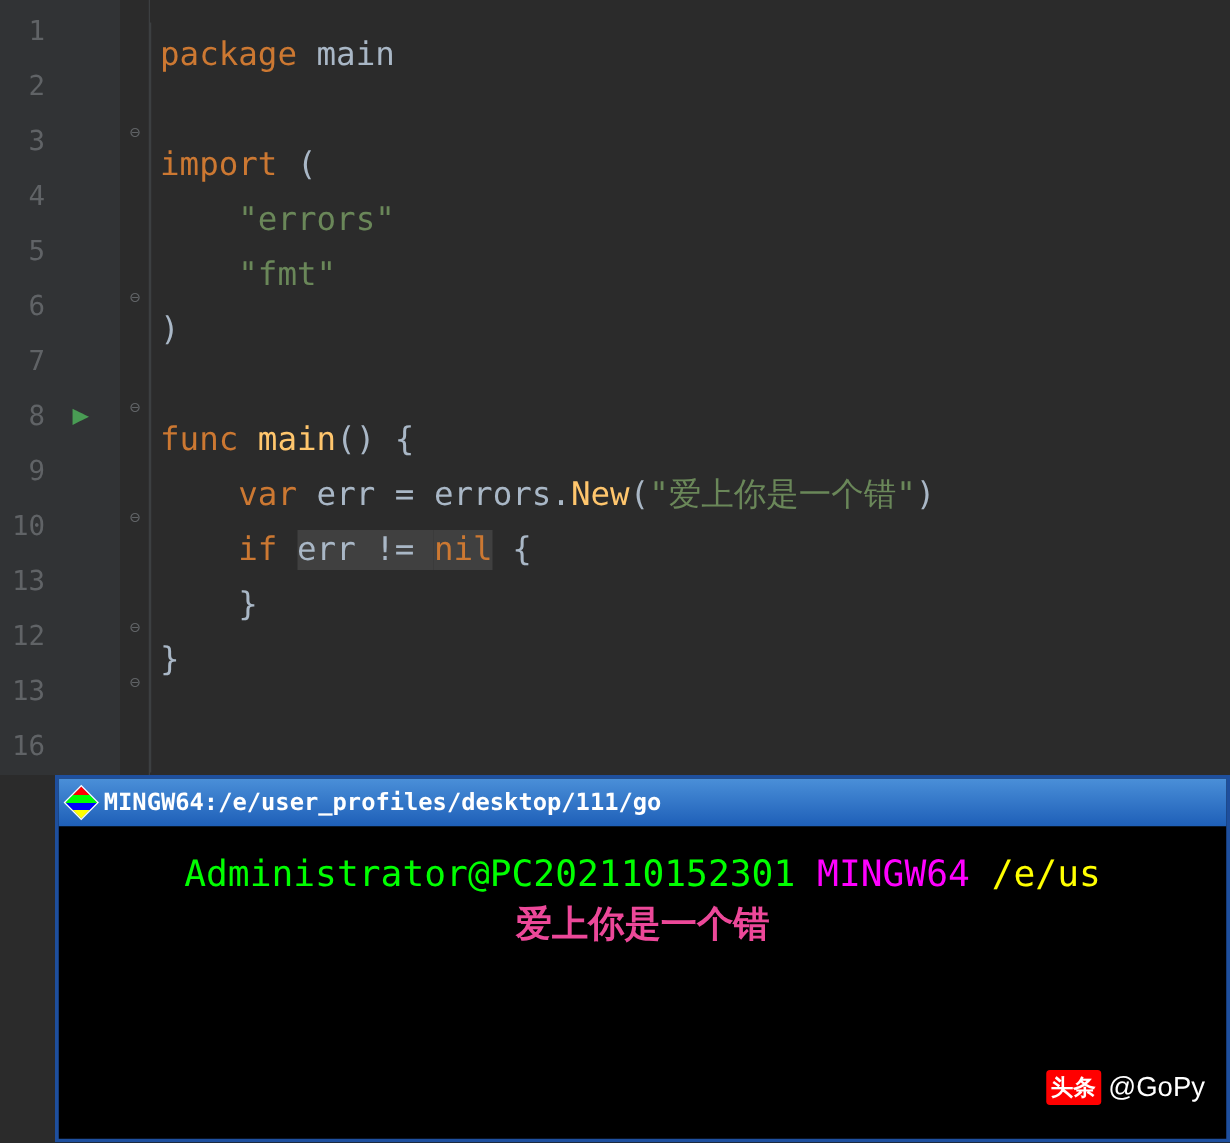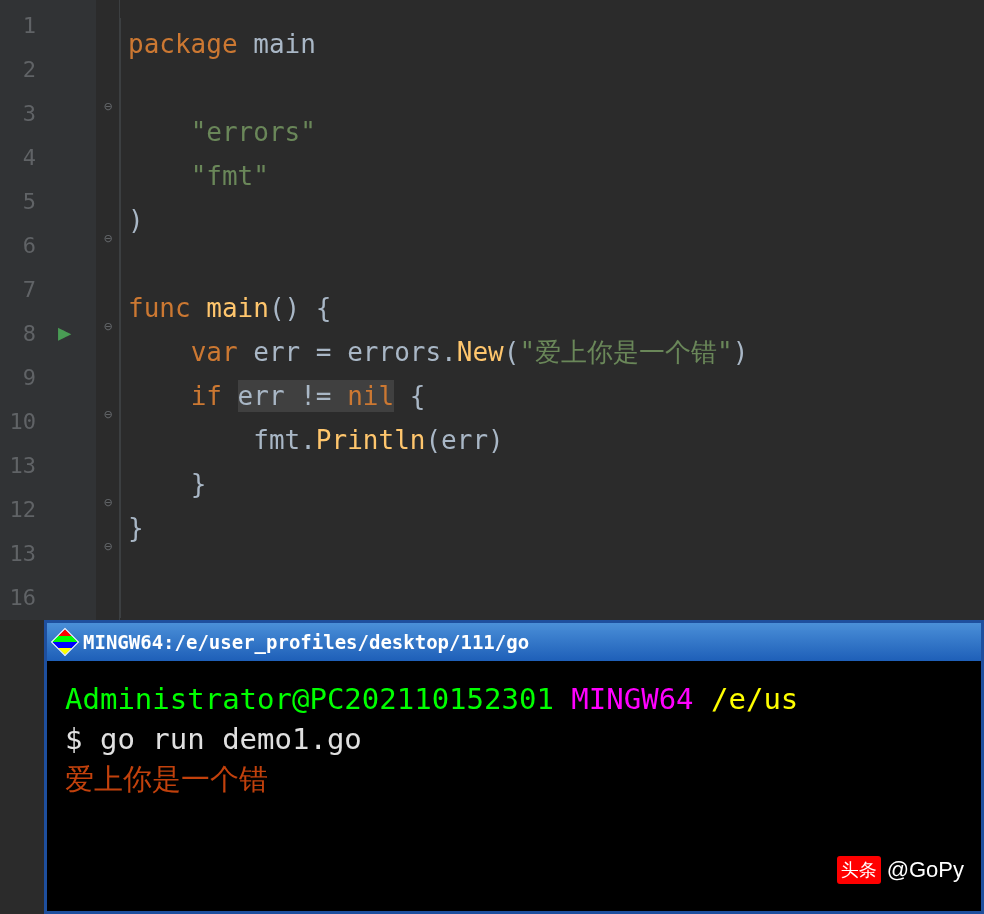--- a/index.html
+++ b/index.html
@@ -88,20 +88,21 @@
       padding: 1px 0;
     }
     .terminal-window {
       position: absolute;
       left: 44px;
       top: 620px;
       width: 940px;
       height: 294px;
       border: 3px solid #1e4f9e;
       background: #000;
+      text-align: center;
     }
     .title-bar {
       height: 38px;
       background: linear-gradient(to bottom, #4a8fd8, #1e5fb8);
       display: flex;
       align-items: center;
       padding-left: 8px;
       gap: 8px;
     }
     .title-icon {
@@ -120,39 +121,39 @@
     .terminal-body {
       padding: 18px 18px;
       font-family: 'Consolas', monospace;
       font-size: 29px;
       line-height: 40px;
     }
     .t-green { color: #00ff00; }
     .t-purple { color: #ff00ff; }
     .t-yellow { color: #ffff00; }
     .t-white { color: #e0e0e0; }
-    .t-gray { color: #c2410c; }
+    .t-gray { color: #ec4899; font-weight: bold; }
     .watermark {
       position: absolute;
       right: 20px;
       bottom: 30px;
       color: #fff;
       font-size: 22px;
       font-family: sans-serif;
       display: flex;
       align-items: center;
       gap: 6px;
     }
     .watermark-logo {
       background: #ff0000;
       color: #fff;
       padding: 2px 4px;
       border-radius: 3px;
       font-size: 18px;
-      font-weight: normal;
+      font-weight: bold;
     }
   </style>
 </head>
 <body>
 
 <div class="editor">
   <div class="gutter">
     <div class="line-number">1</div>
     <div class="line-number">2</div>
     <div class="line-number">3</div>
@@ -177,28 +178,28 @@
     <span class="fold-icon" style="top:318px;">⊖</span>
     <span class="fold-icon" style="top:406px;">⊖</span>
     <span class="fold-icon" style="top:494px;">⊖</span>
     <span class="fold-icon" style="top:538px;">⊖</span>
   </div>
   <div class="code-area">
     <div class="vline"></div>
     <div id="codelines">
         <div class="code-line"><span class="kw">package </span><span class="id">main</span></div>
         <div class="code-line"></div>
+        <div class="code-line"><span class="kw">import </span><span class="id">(</span></div>
         <div class="code-line">    <span class="str">"errors"</span></div>
         <div class="code-line">    <span class="str">"fmt"</span></div>
         <div class="code-line"><span class="id">)</span></div>
         <div class="code-line"></div>
         <div class="code-line"><span class="kw">func </span><span class="fn">main</span><span class="id">() {</span></div>
         <div class="code-line">    <span class="kw">var </span><span class="id">err = errors.</span><span class="fn">New</span><span class="id">(</span><span class="str">"爱上你是一个错"</span><span class="id">)</span></div>
         <div class="code-line">    <span class="kw">if </span><span class="id highlight">err != </span><span class="kw highlight">nil</span><span class="id"> {</span></div>
-        <div class="code-line">        <span class="id">fmt.</span><span class="fn">Println</span><span class="id">(err)</span></div>
         <div class="code-line">    <span class="id">}</span></div>
         <div class="code-line"><span class="id">}</span></div>
         <div class="code-line"></div>
       </div>
   </div>
 </div>
 
 <div class="terminal-window">
   <div class="title-bar">
     <div class="title-icon"></div>
@@ -206,23 +207,20 @@
   </div>
   <div class="terminal-body">
     <div>
       <span class="t-green">Administrator@PC202110152301</span>
       <span class="t-white"> </span>
       <span class="t-purple">MINGW64</span>
       <span class="t-white"> </span>
       <span class="t-yellow">/e/us</span>
     </div>
     <div>
-      <span class="t-white">$ </span><span class="t-white">go run demo1.go</span>
-    </div>
-    <div>
       <span class="t-gray">爱上你是一个错</span>
     </div>
   </div>
 </div>
 
 <div class="watermark">
   <span class="watermark-logo">头条</span>
   <span>@GoPy</span>
 </div>
 

